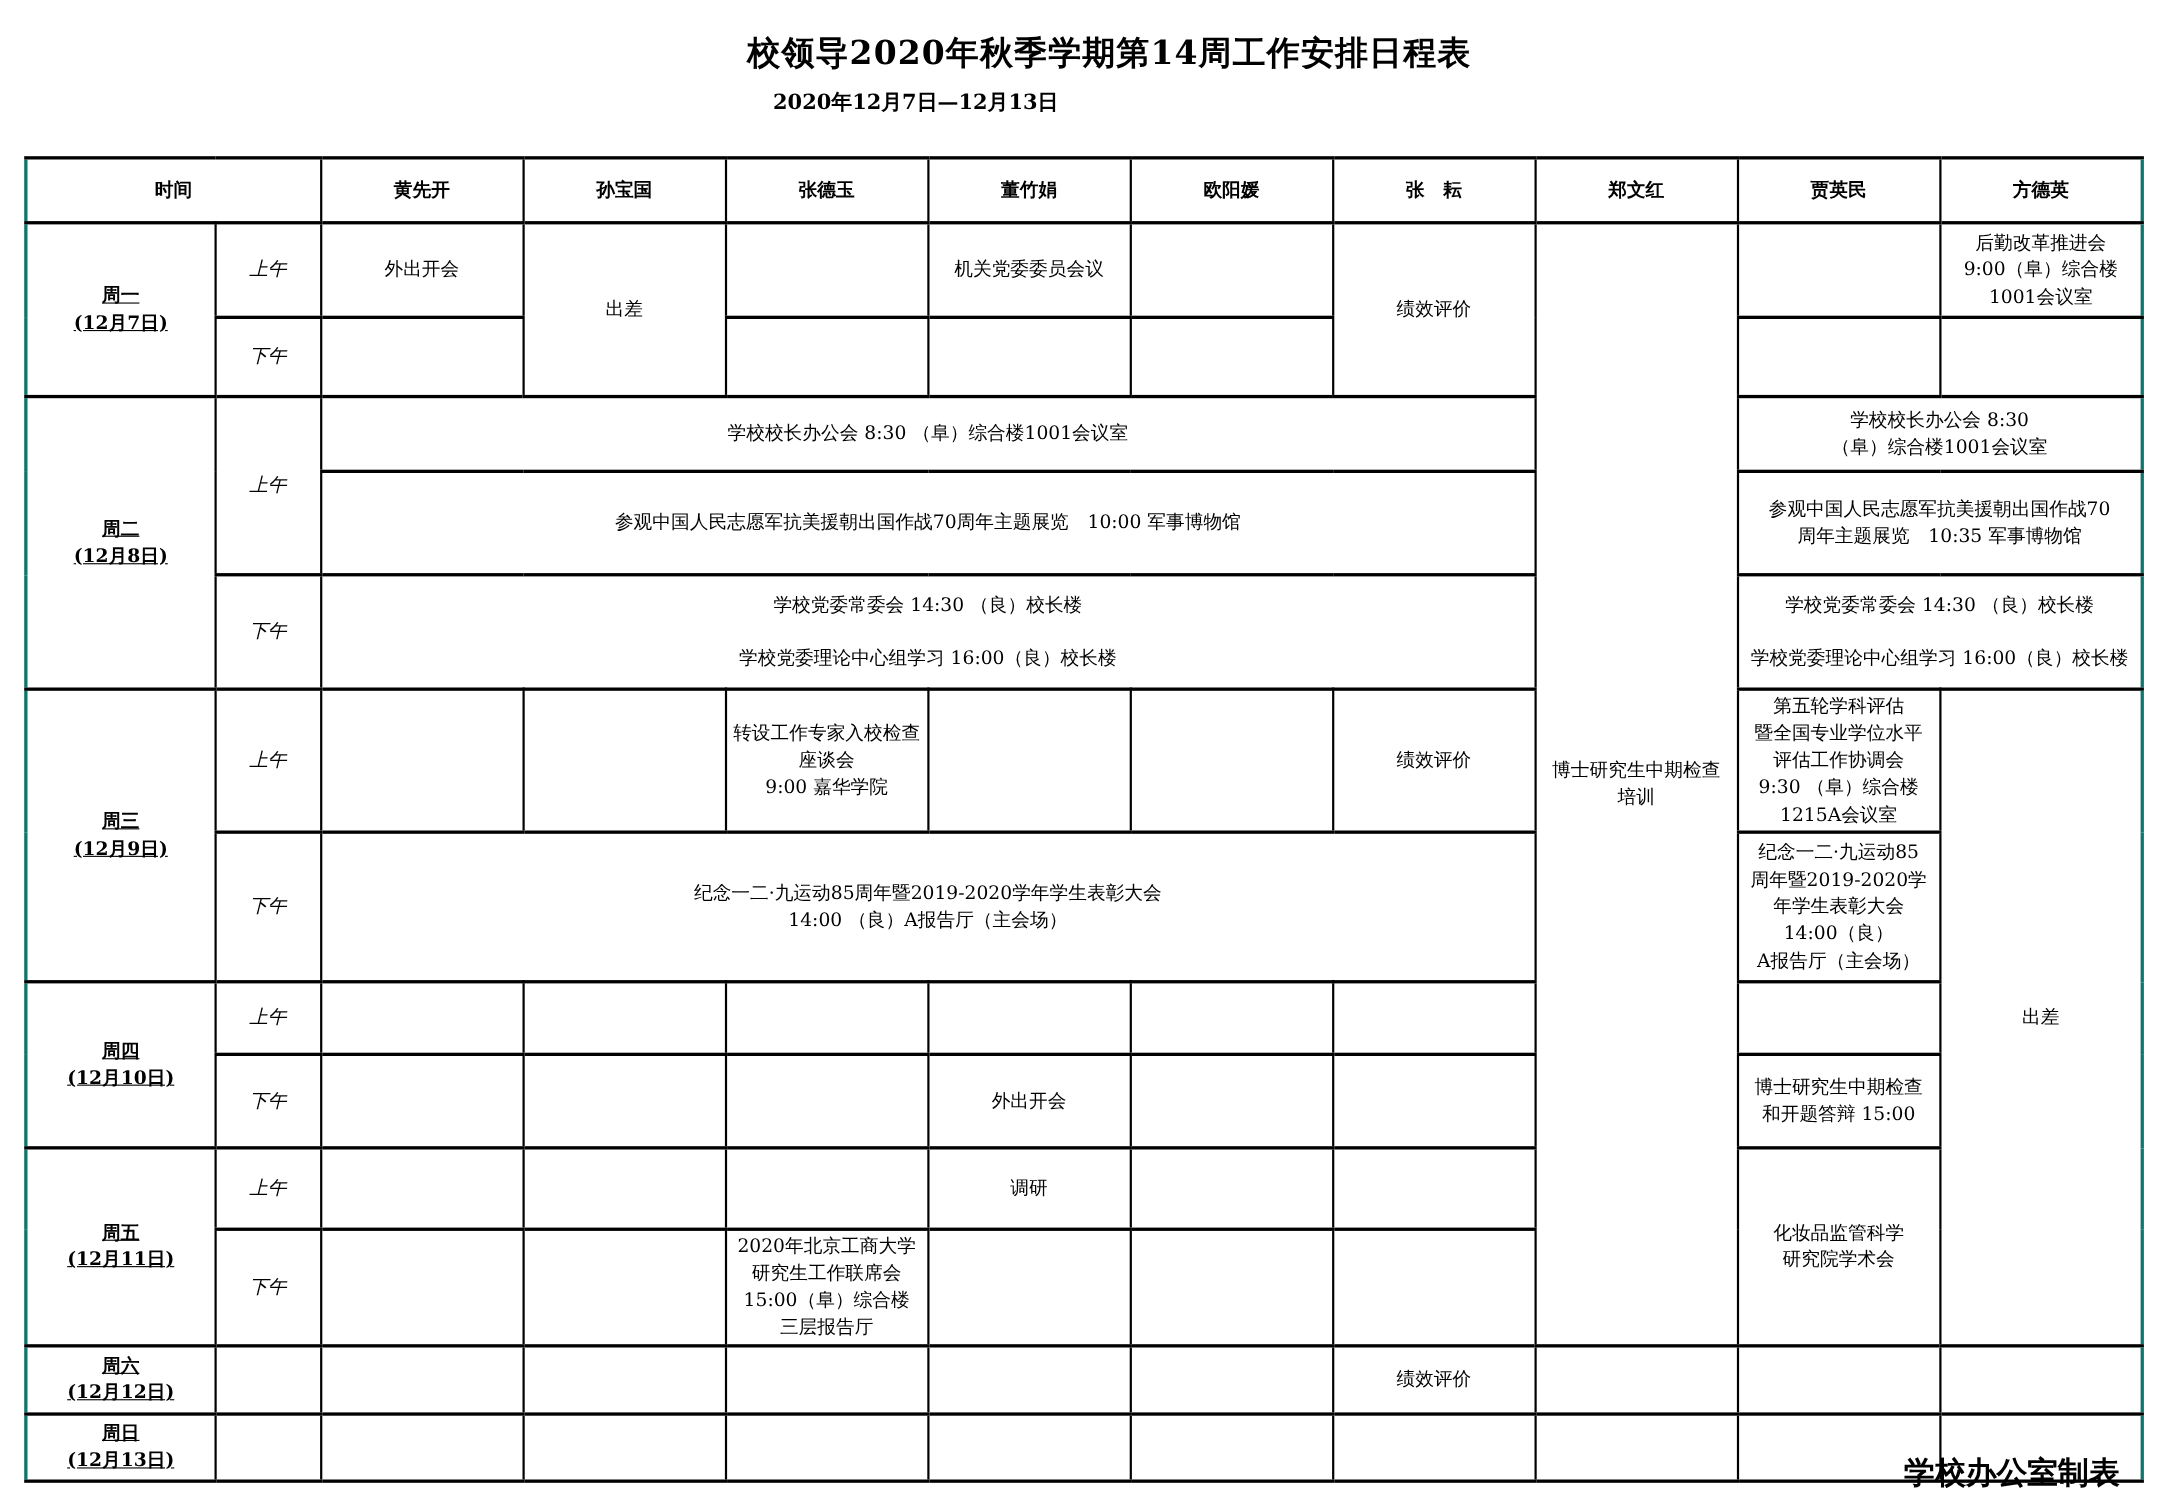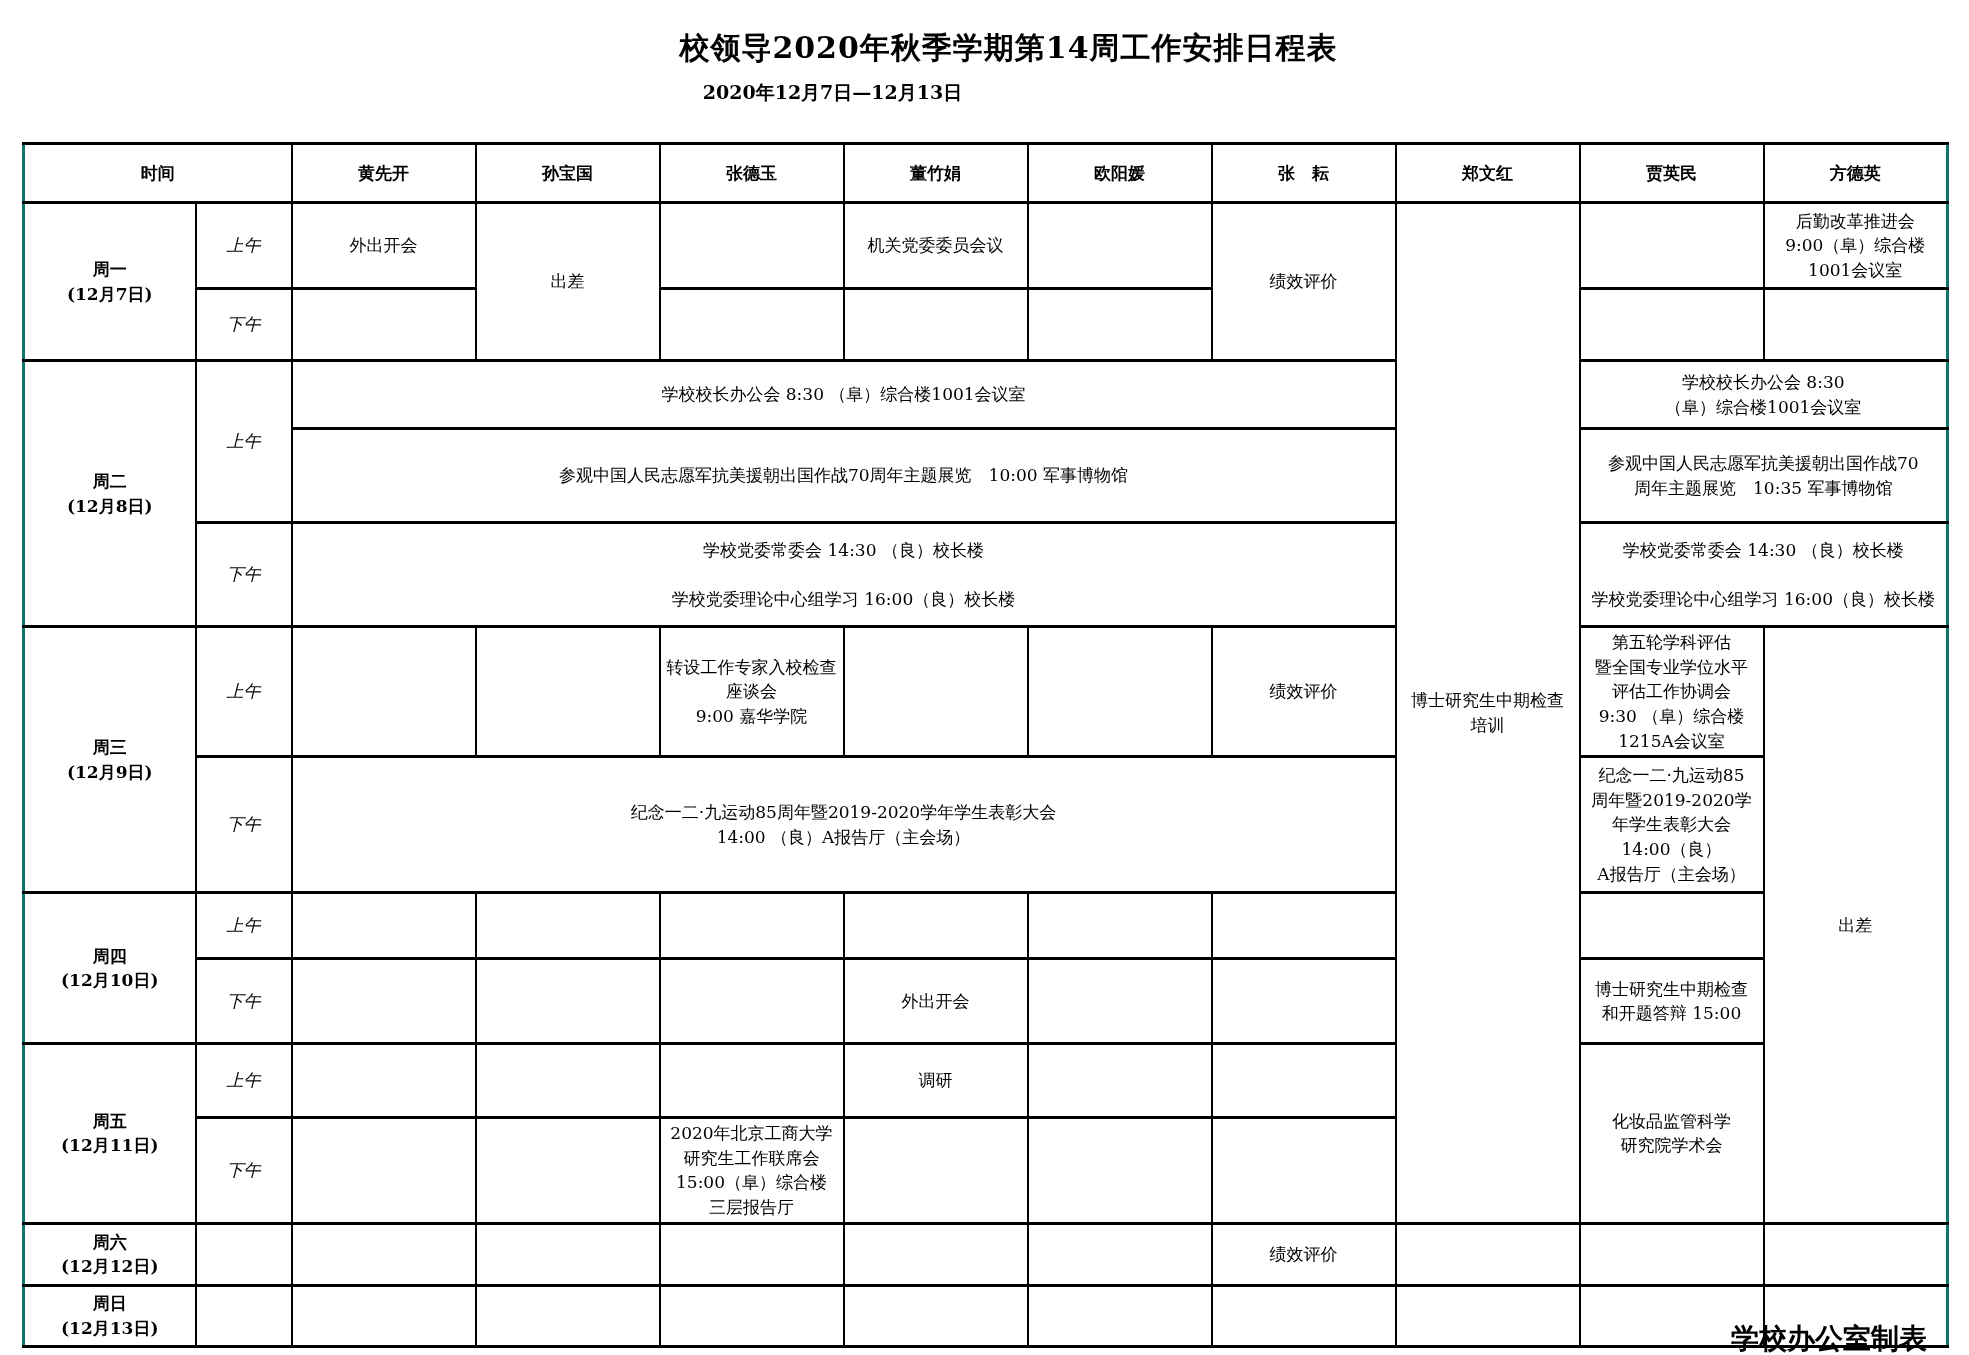--- a/index.html
+++ b/index.html
@@ -29,21 +29,21 @@
   table.sched td{
     border:2px solid #000;
     border-top-width:3px;border-bottom-width:3px;
     text-align:center;vertical-align:middle;
     font-size:17px;line-height:1.45;
     padding:2px 6px;
     white-space:pre-line;
     overflow:hidden;
   }
   td.hd{font-weight:bold;font-size:21px;white-space:nowrap;}
-  td.day{font-weight:bold;font-size:18px;line-height:1.6;}
+  td.day{font-weight:bold;font-size:18px;line-height:1.6;text-decoration:underline;}
   td.ampm{font-size:18px;font-style:italic;}
   td.wide{font-size:18px;}
   .page-footer{
     position:absolute;top:1320px;right:42px;
     font-size:28px;font-weight:bold;
   }
 </style>
 </head>
 <body>
 

